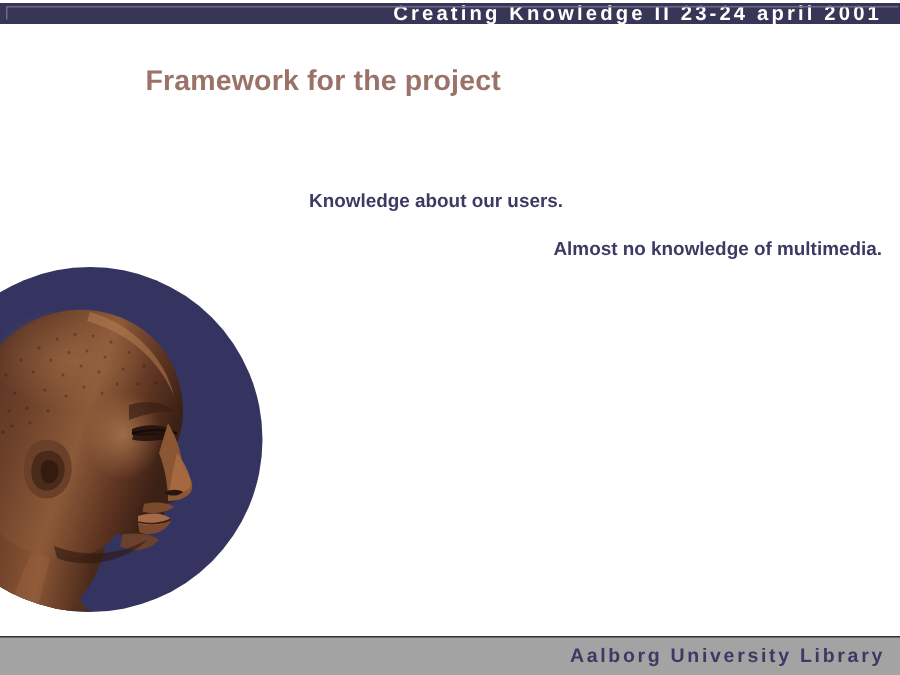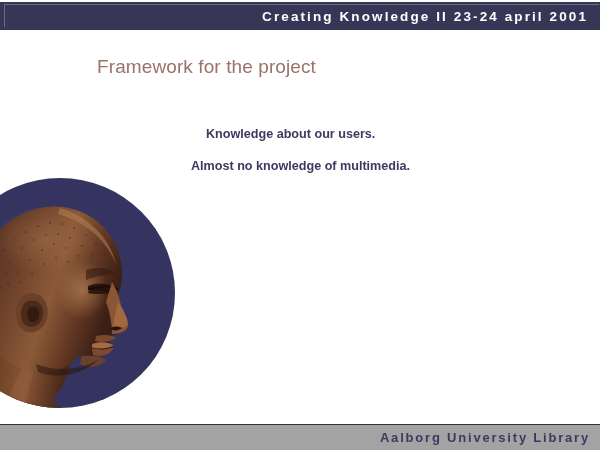--- a/index.html
+++ b/index.html
@@ -15,21 +15,21 @@
     font-family: "Liberation Sans", sans-serif;
     background: #ffffff;
   }
 
   
   .header-bar {
     position: absolute;
     left: 0;
     top: 2px;
     width: 600px;
-    height: 28px;
+    height: 14px;
     background: #373657;
     box-sizing: border-box;
   }
   .header-bar::after {
     content: "";
     position: absolute;
     left: 4px;
     top: 2px;
     right: 1px;
     bottom: 3px;
@@ -47,24 +47,24 @@
     font-weight: bold;
     letter-spacing: 2.1px;
     white-space: nowrap;
     font-family: "Liberation Sans", sans-serif;
   }
 
   
   .slide-title {
     position: absolute;
     left: 97px;
-    top: 56px;
+    top: 44px;
     color: #9a7268;
     font-size: 19px;
-    font-weight: normal;
+    font-weight: bold;
     letter-spacing: 0.1px;
     white-space: nowrap;
   }
   .disc-wrapper {
     position: absolute;
     left: 0;
     top: 0;
     width: 200px;
     height: 246px;
     overflow: hidden;
@@ -86,21 +86,21 @@
     color: #3b3a63;
     font-size: 12.6px;
     font-weight: bold;
     line-height: 17px;
     margin: 0 0 16px 0;
   }
   .para.justify {
     text-align: justify;
     text-align-last: left;
   }
-  .para:last-child { margin-bottom: 0; }
+  .para:last-child { margin-bottom: 0; text-align: right; }
   .p2 { margin-bottom: 15px; }
   .p3 { margin-bottom: 15px; padding-left: 15px; }
 
   
   .footer-bar {
     position: absolute;
     left: 0;
     top: 424px;
     width: 600px;
     height: 26px;

